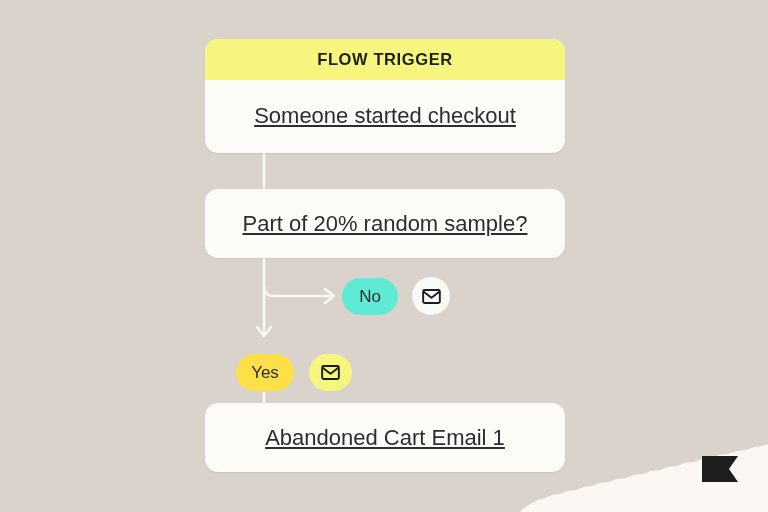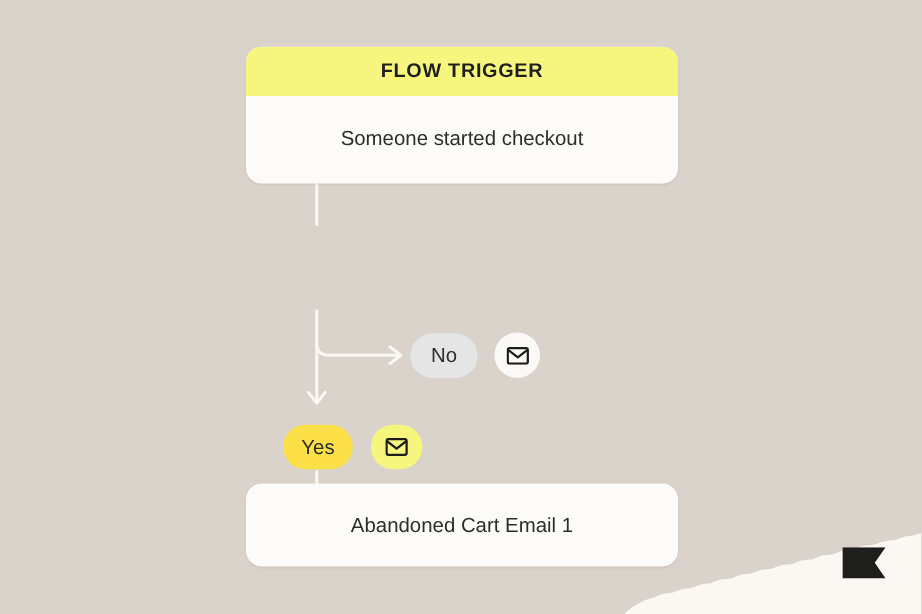--- a/index.html
+++ b/index.html
@@ -50,40 +50,41 @@
     justify-content: center;
     font-size: 16.5px;
     font-weight: bold;
     letter-spacing: 0.6px;
     color: #1f1f1f;
   }
   .card-body {
     display: flex;
     align-items: center;
     justify-content: center;
-    font-size: 17px;
+    font-size: 22px;
     color: #2d2d2d;
     height: 100%;
+    text-decoration: underline;
   }
   #trigger-card .card-body {
     height: 72px;
   }
 
   
   .pill {
     position: absolute;
     display: flex;
     align-items: center;
     justify-content: center;
     border-radius: 999px;
     font-size: 17px;
     color: #2d2d2d;
   }
   .pill-light {
-    background: #e5e5e5;
+    background: #5eead4;
   }
   .pill-yellow {
     background: #fde047;
   }
   .badge {
     position: absolute;
     display: flex;
     align-items: center;
     justify-content: center;
     border-radius: 999px;
@@ -132,20 +133,23 @@
     <path d="M325 289 L334 296 L325 303" stroke="#fbf8f4" stroke-width="2.5" fill="none" stroke-linecap="round" stroke-linejoin="round"></path>
 
     <path d="M264 392 L264 404" stroke="#fbf8f4" stroke-width="2.5" fill="none"></path>
   </svg>
 
   <div class="card" id="trigger-card" style="left:205px; top:39px; width:360px; height:114px;">
     <div class="card-header">FLOW TRIGGER</div>
     <div class="card-body">Someone started checkout</div>
   </div>
 
+  <div class="card" id="condition-card" style="left:205px; top:189px; width:360px; height:69px;">
+    <div class="card-body">Part of 20% random sample?</div>
+  </div>
 
   <div class="pill pill-light" style="left:342px; top:278px; width:56px; height:37px;">
     <span>No</span>
   </div>
   <div class="badge badge-light" style="left:412px; top:277px; width:38px; height:38px;">
     <svg class="env" width="19" height="15" viewBox="0 0 20 16">
       <rect x="1.1" y="1.1" width="17.8" height="13.8" rx="1.6" fill="none" stroke="#1c1c1c" stroke-width="2"></rect>
       <path d="M2 3.2 L10 9.4 L18 3.2" fill="none" stroke="#1c1c1c" stroke-width="2" stroke-linecap="round" stroke-linejoin="round"></path>
     </svg>
   </div>

